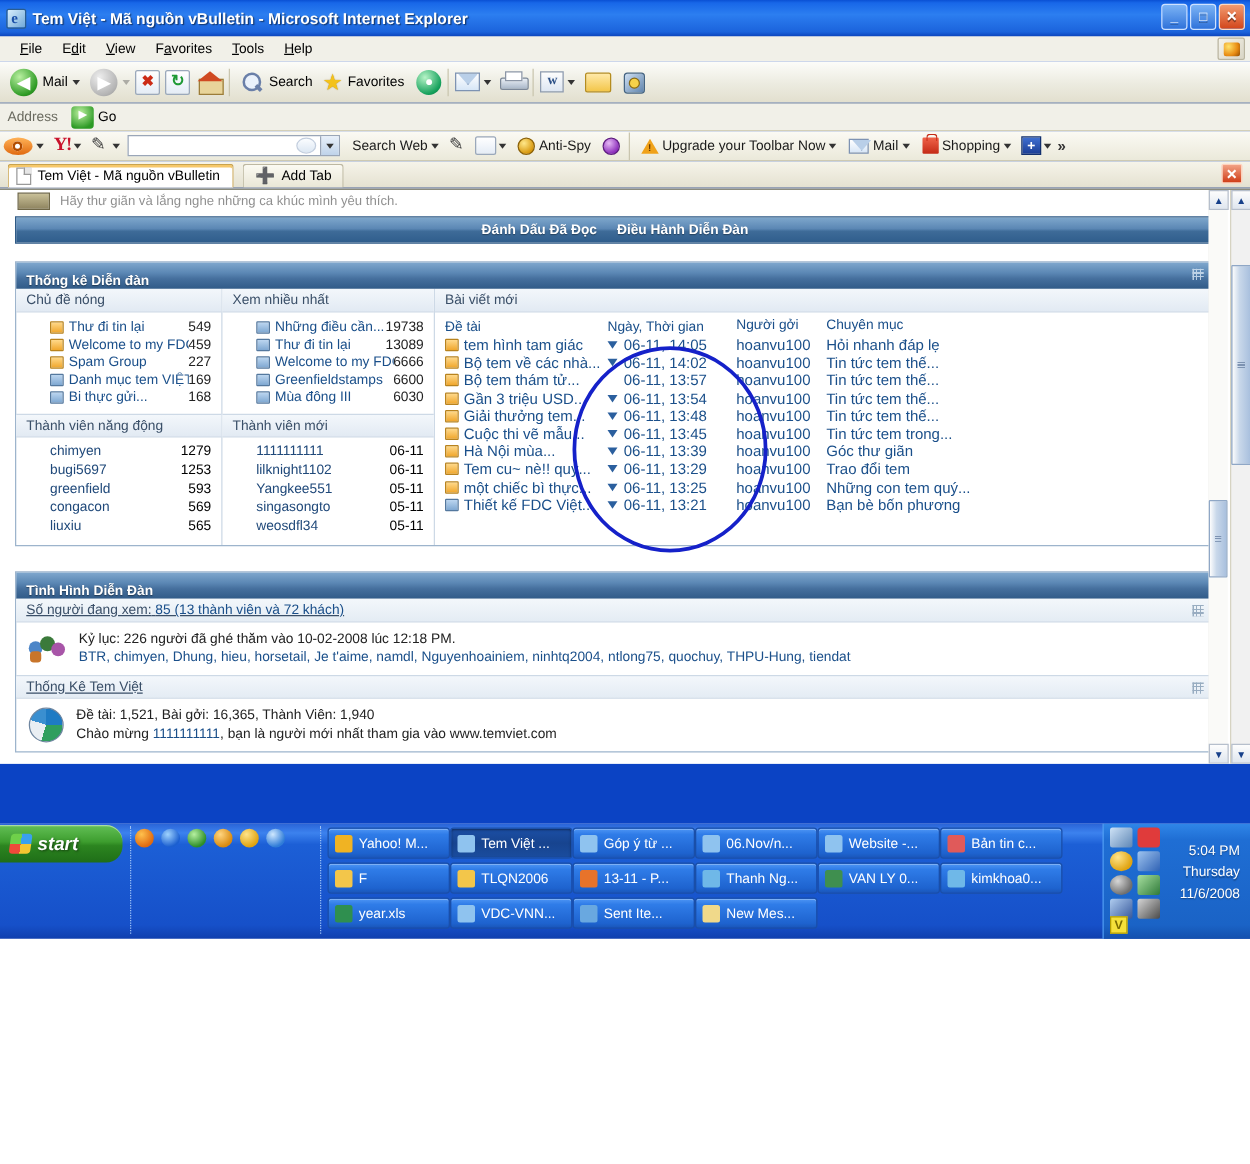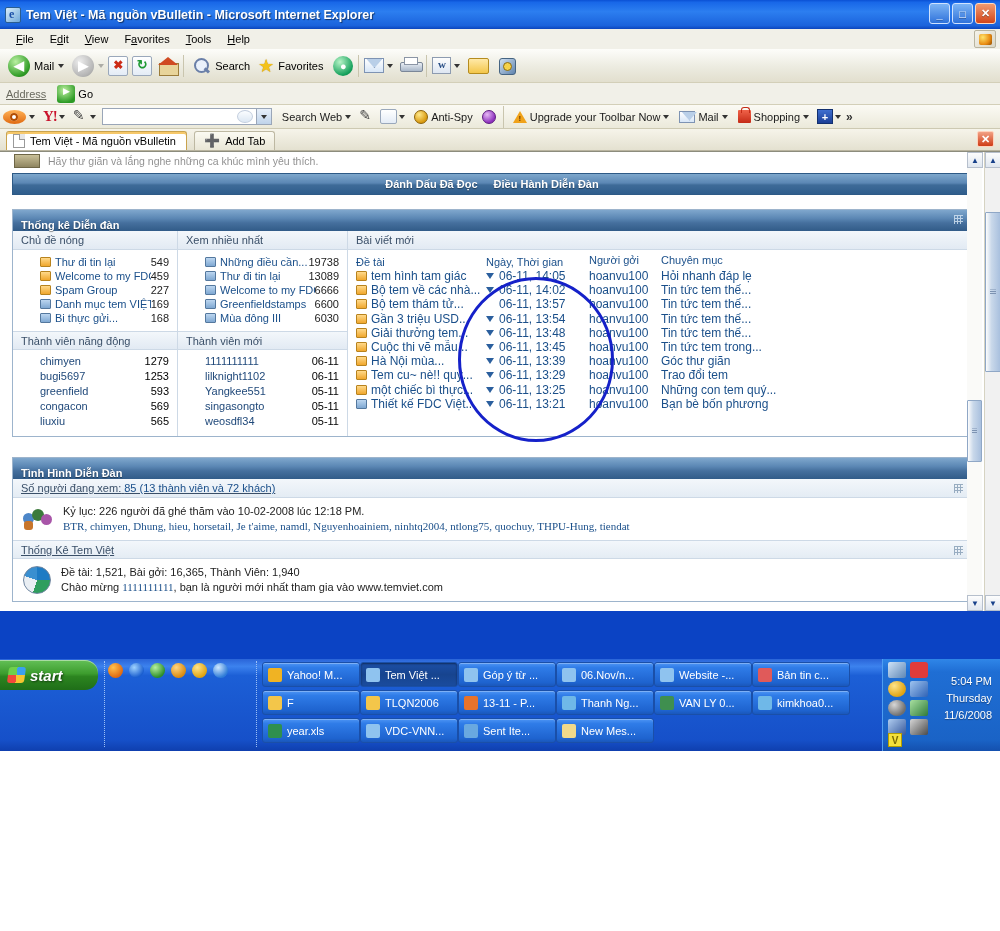--- a/index.html
+++ b/index.html
@@ -74,21 +74,21 @@
   .printicon:after{content:"";position:absolute;left:4px;top:0px;width:12px;height:6px;background:#fff;border:1px solid #8b95a5;}
   .wicon{ width:19px;height:17px;background:linear-gradient(to bottom,#fdfdfd,#dde6f2);border:1px solid #8d9bb0;position:relative;flex:0 0 auto;}
   .wicon:after{content:"w";position:absolute;left:0;right:0;top:0px;text-align:center;color:#2a4f86;font:bold 11px "Liberation Serif",serif;}
   .folderico{ width:21px;height:16px;background:linear-gradient(to bottom,#ffe9a8,#f3c64a);border:1px solid #b58c1e;border-radius:2px;flex:0 0 auto;}
   .gearico{ width:20px;height:18px;position:relative;flex:0 0 auto;}
   .gearico:before{content:"";position:absolute;left:2px;top:1px;width:15px;height:15px;border-radius:3px;
       background:linear-gradient(135deg,#cfe0f2,#5f83ad);border:1px solid #456482;}
   .gearico:after{content:"";position:absolute;left:6px;top:5px;width:7px;height:7px;border-radius:50%;background:#f5d24a;border:1px solid #8a6a12;}
 
   .addrbar { height:22px; background:#f1f0e8; display:flex; align-items:center; padding:0 3px; border-bottom:1px solid #d3cfb8; }
-  .addrbar .lbl { color:#6a6a5f; padding:0 5px 0 3px; font-size:11px;text-decoration:underline; }
+  .addrbar .lbl { color:#6a6a5f; padding:0 5px 0 3px; font-size:11px; }
   .addrfield { flex:1; height:20px; background:#fff; border:1px solid #7f9db9; display:flex; align-items:center; padding:0 2px; }
   .addrfield .favico { width:15px;height:15px;margin-right:4px;border:1px solid #3b6ea5;border-radius:2px;
       background:linear-gradient(135deg,#dcefff,#79b0e0);position:relative;flex:0 0 auto;}
   .addrfield .favico:after{content:"e";position:absolute;left:3px;top:-2px;font:bold 12px "Liberation Serif",serif;color:#1b50a8;}
   .addrfield .url { font-size:11px; color:#000; white-space:nowrap; }
   .addrfield .dd { width:16px;height:18px;border-left:1px solid #ccc;display:flex;align-items:center;justify-content:center;margin-left:auto;}
   .goBtn { display:flex;align-items:center;gap:3px;padding:0 6px;white-space:nowrap;}
   .go-arrow{ width:18px;height:18px;border-radius:3px;background:radial-gradient(circle at 40% 30%,#bdf0a0,#2c9a25 75%);
       position:relative;flex:0 0 auto;}
   .go-arrow:after{content:"\25B6";position:absolute;left:0;right:0;top:1px;text-align:center;color:#fff;font-size:9px;}
@@ -196,21 +196,21 @@
   .np-user  { width:72px; color:#1a4f8a; white-space:nowrap; }
   .np-cat   { flex:1; color:#1a4f8a; white-space:nowrap; overflow:hidden; }
   .tri { width:0;height:0;border-left:4.5px solid transparent;border-right:4.5px solid transparent;border-top:6px solid #2b5f9e;flex:0 0 auto;}
   .tri.hidden { visibility:hidden; }
 
   
   .annot { position:absolute; border:3px solid #1521c9; border-radius:50%; pointer-events:none; }
 
   .row2 { display:flex; align-items:center; padding:6px 10px; gap:10px; }
   .row2 .txt { font-size:11px; color:#222; line-height:15px; }
-  .row2 .txt .lnk { color:#1a4f8a;font-family:Liberation Serif, serif; }
+  .row2 .txt .lnk { color:#1a4f8a; }
   .usersico { width:30px;height:28px;position:relative;flex:0 0 auto;}
   .usersico i{ position:absolute; border-radius:50%; display:block;}
   .globeico { width:28px;height:28px;border-radius:50%;flex:0 0 auto;
       background:conic-gradient(#1e7bc4 0 25%,#2f9e5e 25% 55%,#e9eef3 55% 80%,#3a8fd0 80% 100%);
       border:1px solid #6f86a0;}
   .sectionline { height:19px; background:linear-gradient(to bottom,#f3f7fb,#e4ecf4); border-top:1px solid #cdd9e6;
       border-bottom:1px solid #cdd9e6; display:flex; align-items:center; padding:0 8px; position:relative; font-size:11px; color:#3a4f68;text-decoration:underline;}
   .sectionline .v { color:#1a4f8a; }
 
   

